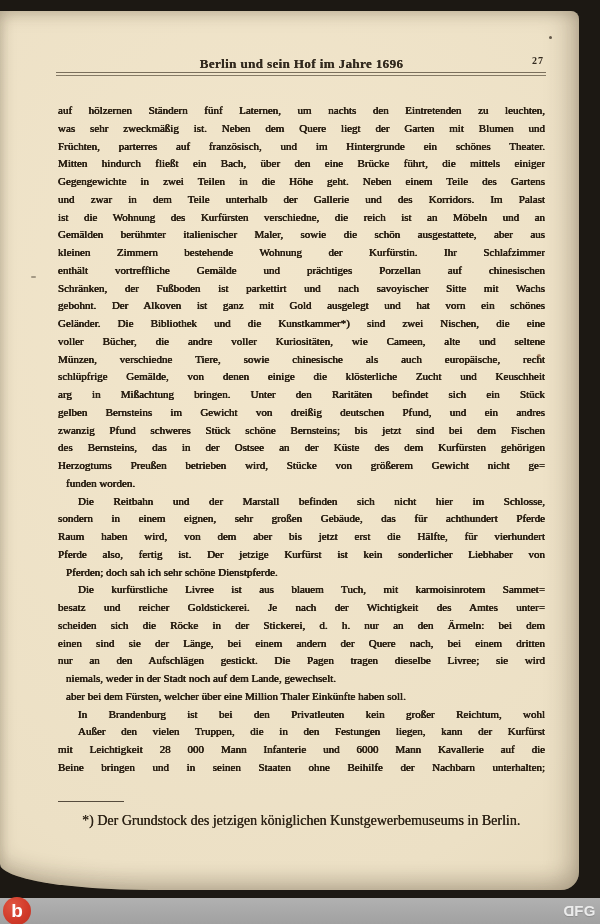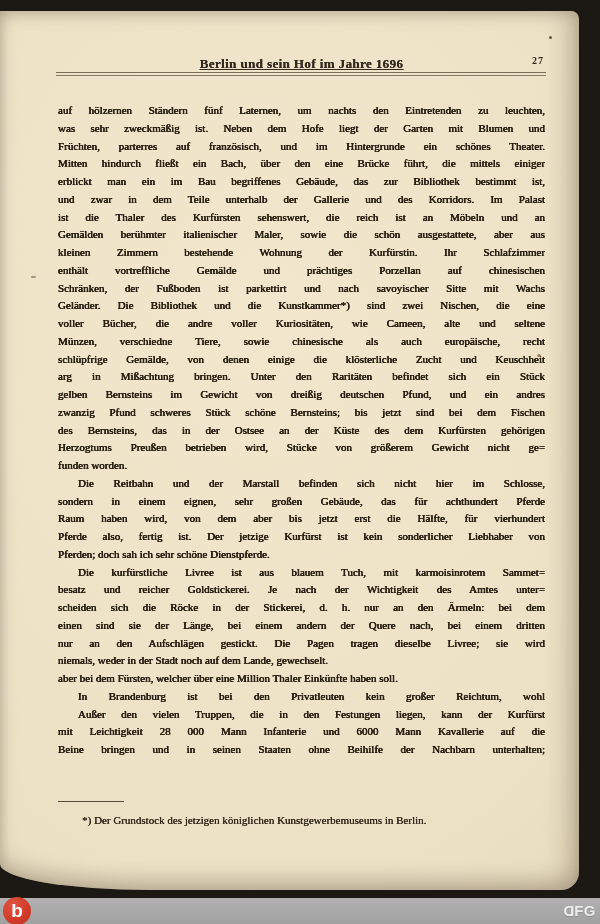--- a/index.html
+++ b/index.html
@@ -27,21 +27,20 @@
   
   .page-header{
     position:absolute;left:58px;top:34px;width:487px;height:30px;
     color:#332a1f;
   }
   .running-title{
     position:absolute;left:0;right:0;top:11px;
     text-align:center;
     font-size:13px;font-weight:bold;letter-spacing:.4px;
     text-shadow:.2px 0 0 currentColor;
-    text-decoration:underline;
   }
   .page-number{
     position:absolute;right:1px;top:10px;
     font-size:10px;font-weight:bold;letter-spacing:1px;
   }
   .header-rule{
     position:absolute;left:56px;top:61px;width:490px;height:2px;
     border-top:1px solid #7a6f5c;
     border-bottom:1px solid #857a66;
   }
@@ -54,31 +53,31 @@
     font-weight:normal;
     text-shadow:.35px 0 0 currentColor, -.15px 0 0 currentColor;
   }
   .line{
     height:17.75px;line-height:17.75px;
     text-align:justify;
     text-align-last:justify;
     overflow:hidden;
   }
   .line.indent{padding-left:20px;}
-  .line.last{text-align-last:left;}
+  .line.last{text-align-last:left;margin-left:8px;}
 
   
   .footnote-rule{
     position:absolute;left:58px;top:790px;width:66px;
     border-top:1px solid #554b3d;
   }
   .footnote-text{
     position:absolute;left:82px;top:802px;width:460px;
     color:#2e2417;
-    font-size:11px;line-height:15px;
+    font-size:14px;line-height:15px;
     text-shadow:.3px 0 0 currentColor;
   }
 
   
   .speck{position:absolute;border-radius:50%;}
   .speck-a{left:549px;top:25px;width:3px;height:3px;background:#4a4034;opacity:.85;}
   .speck-b{left:537px;top:343px;width:4px;height:3px;background:#8b5a3c;opacity:.7;}
   .speck-c{left:31px;top:265px;width:5px;height:2px;background:#5a4f41;opacity:.5;border-radius:2px;}
 
   
@@ -114,30 +113,31 @@
   <div class="scan-page">
 
     <div class="page-header">
       <div class="running-title">Berlin und sein Hof im Jahre 1696</div>
       <div class="page-number">27</div>
     </div>
     <div class="header-rule"></div>
 
     <div class="body-text">
         <div class="line">auf hölzernen Ständern fünf Laternen, um nachts den Eintretenden zu leuchten,</div>
-        <div class="line">was sehr zweckmäßig ist.  Neben dem Hofe liegt der Garten mit Blumen und</div>
+        <div class="line">was sehr zweckmäßig ist.  Neben dem Quere liegt der Garten mit Blumen und</div>
         <div class="line">Früchten, parterres auf französisch, und im Hintergrunde ein schönes Theater.</div>
         <div class="line">Mitten hindurch fließt ein Bach, über den eine Brücke führt, die mittels einiger</div>
-        <div class="line">erblickt man ein im Bau begriffenes Gebäude, das zur Bibliothek bestimmt ist,</div>
+        <div class="line">Gegengewichte in zwei Teilen in die Höhe geht.  Neben einem Teile des Gartens</div>
         <div class="line">und zwar in dem Teile unterhalb der Gallerie und des Korridors.  Im Palast</div>
-        <div class="line">ist die Thaler des Kurfürsten sehenswert, die reich ist an Möbeln und an</div>
+        <div class="line">ist die Wohnung des Kurfürsten verschiedne, die reich ist an Möbeln und an</div>
         <div class="line">Gemälden berühmter italienischer Maler, sowie die schön ausgestattete, aber aus</div>
         <div class="line">kleinen Zimmern bestehende Wohnung der Kurfürstin.  Ihr Schlafzimmer</div>
         <div class="line">enthält vortreffliche Gemälde und prächtiges Porzellan auf chinesischen</div>
         <div class="line">Schränken, der Fußboden ist parkettirt und nach savoyischer Sitte mit Wachs</div>
+        <div class="line">gebohnt.  Der Alkoven ist ganz mit Gold ausgelegt und hat vorn ein schönes</div>
         <div class="line">Geländer.  Die Bibliothek und die Kunstkammer*) sind zwei Nischen, die eine</div>
         <div class="line">voller Bücher, die andre voller Kuriositäten, wie Cameen, alte und seltene</div>
         <div class="line">Münzen, verschiedne Tiere, sowie chinesische als auch europäische, recht</div>
         <div class="line">schlüpfrige Gemälde, von denen einige die klösterliche Zucht und Keuschheit</div>
         <div class="line">arg in Mißachtung bringen.  Unter den Raritäten befindet sich ein Stück</div>
         <div class="line">gelben Bernsteins im Gewicht von dreißig deutschen Pfund, und ein andres</div>
         <div class="line">zwanzig Pfund schweres Stück schöne Bernsteins; bis jetzt sind bei dem Fischen</div>
         <div class="line">des Bernsteins, das in der Ostsee an der Küste des dem Kurfürsten gehörigen</div>
         <div class="line">Herzogtums Preußen betrieben wird, Stücke von größerem Gewicht nicht ge=</div>
         <div class="line last">funden worden.</div>

